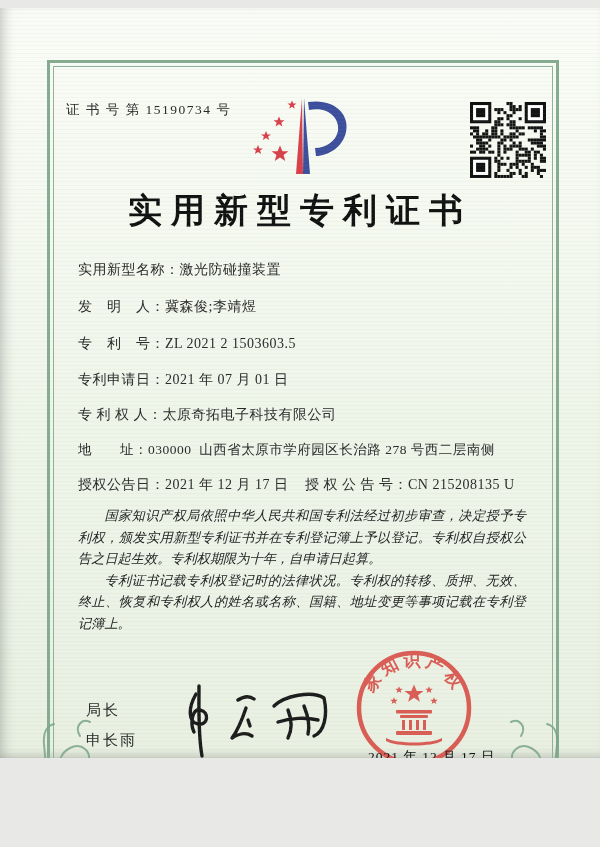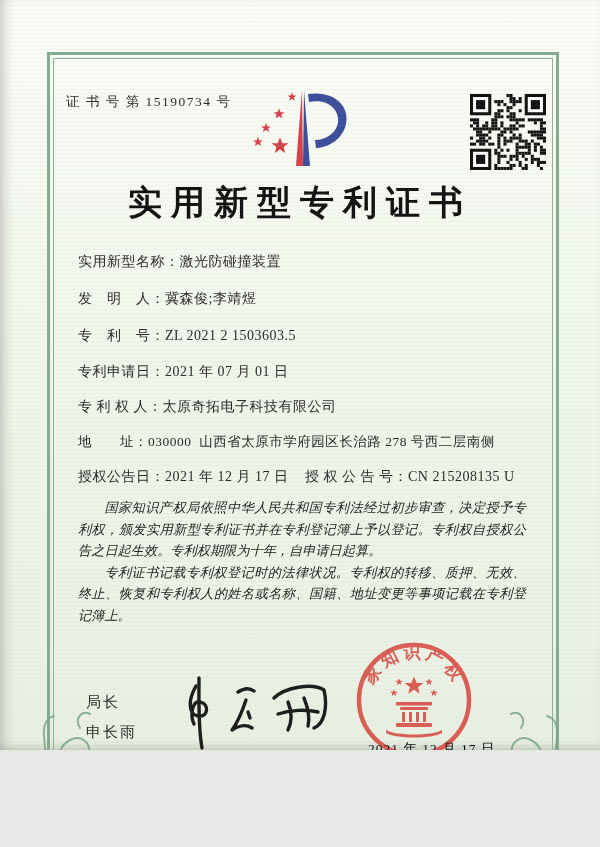--- a/index.html
+++ b/index.html
@@ -1,17 +1,17 @@
 <!DOCTYPE html>
 <html><head>
 <meta charset="utf-8">
 <style>
   html,body{margin:0;padding:0;background:#e8e8e6;}
   .page{
-    position:relative;width:600px;height:750px;margin:0 auto;overflow:hidden;
+    position:relative;width:600px;height:750px;margin:8px auto;overflow:hidden;
     background:linear-gradient(180deg,#fbfcf8 0%,#f7faf2 18%,#f0f5ea 55%,#e9f0e2 100%);
     box-shadow:inset 10px 0 14px -8px rgba(120,120,118,.45), inset 0 -8px 10px -6px rgba(120,120,118,.35);
     font-family:"Liberation Serif","DejaVu Serif",serif;color:#2a2a2a;
   }
   .page::after{ 
     content:"";position:absolute;inset:0;pointer-events:none;
     background:repeating-linear-gradient(0deg,rgba(130,170,140,.07) 0 1px,transparent 1px 4px);
   }
   .frame-outer{position:absolute;left:47px;top:52px;width:506px;height:742px;
     border:3px solid #85ab90;}

